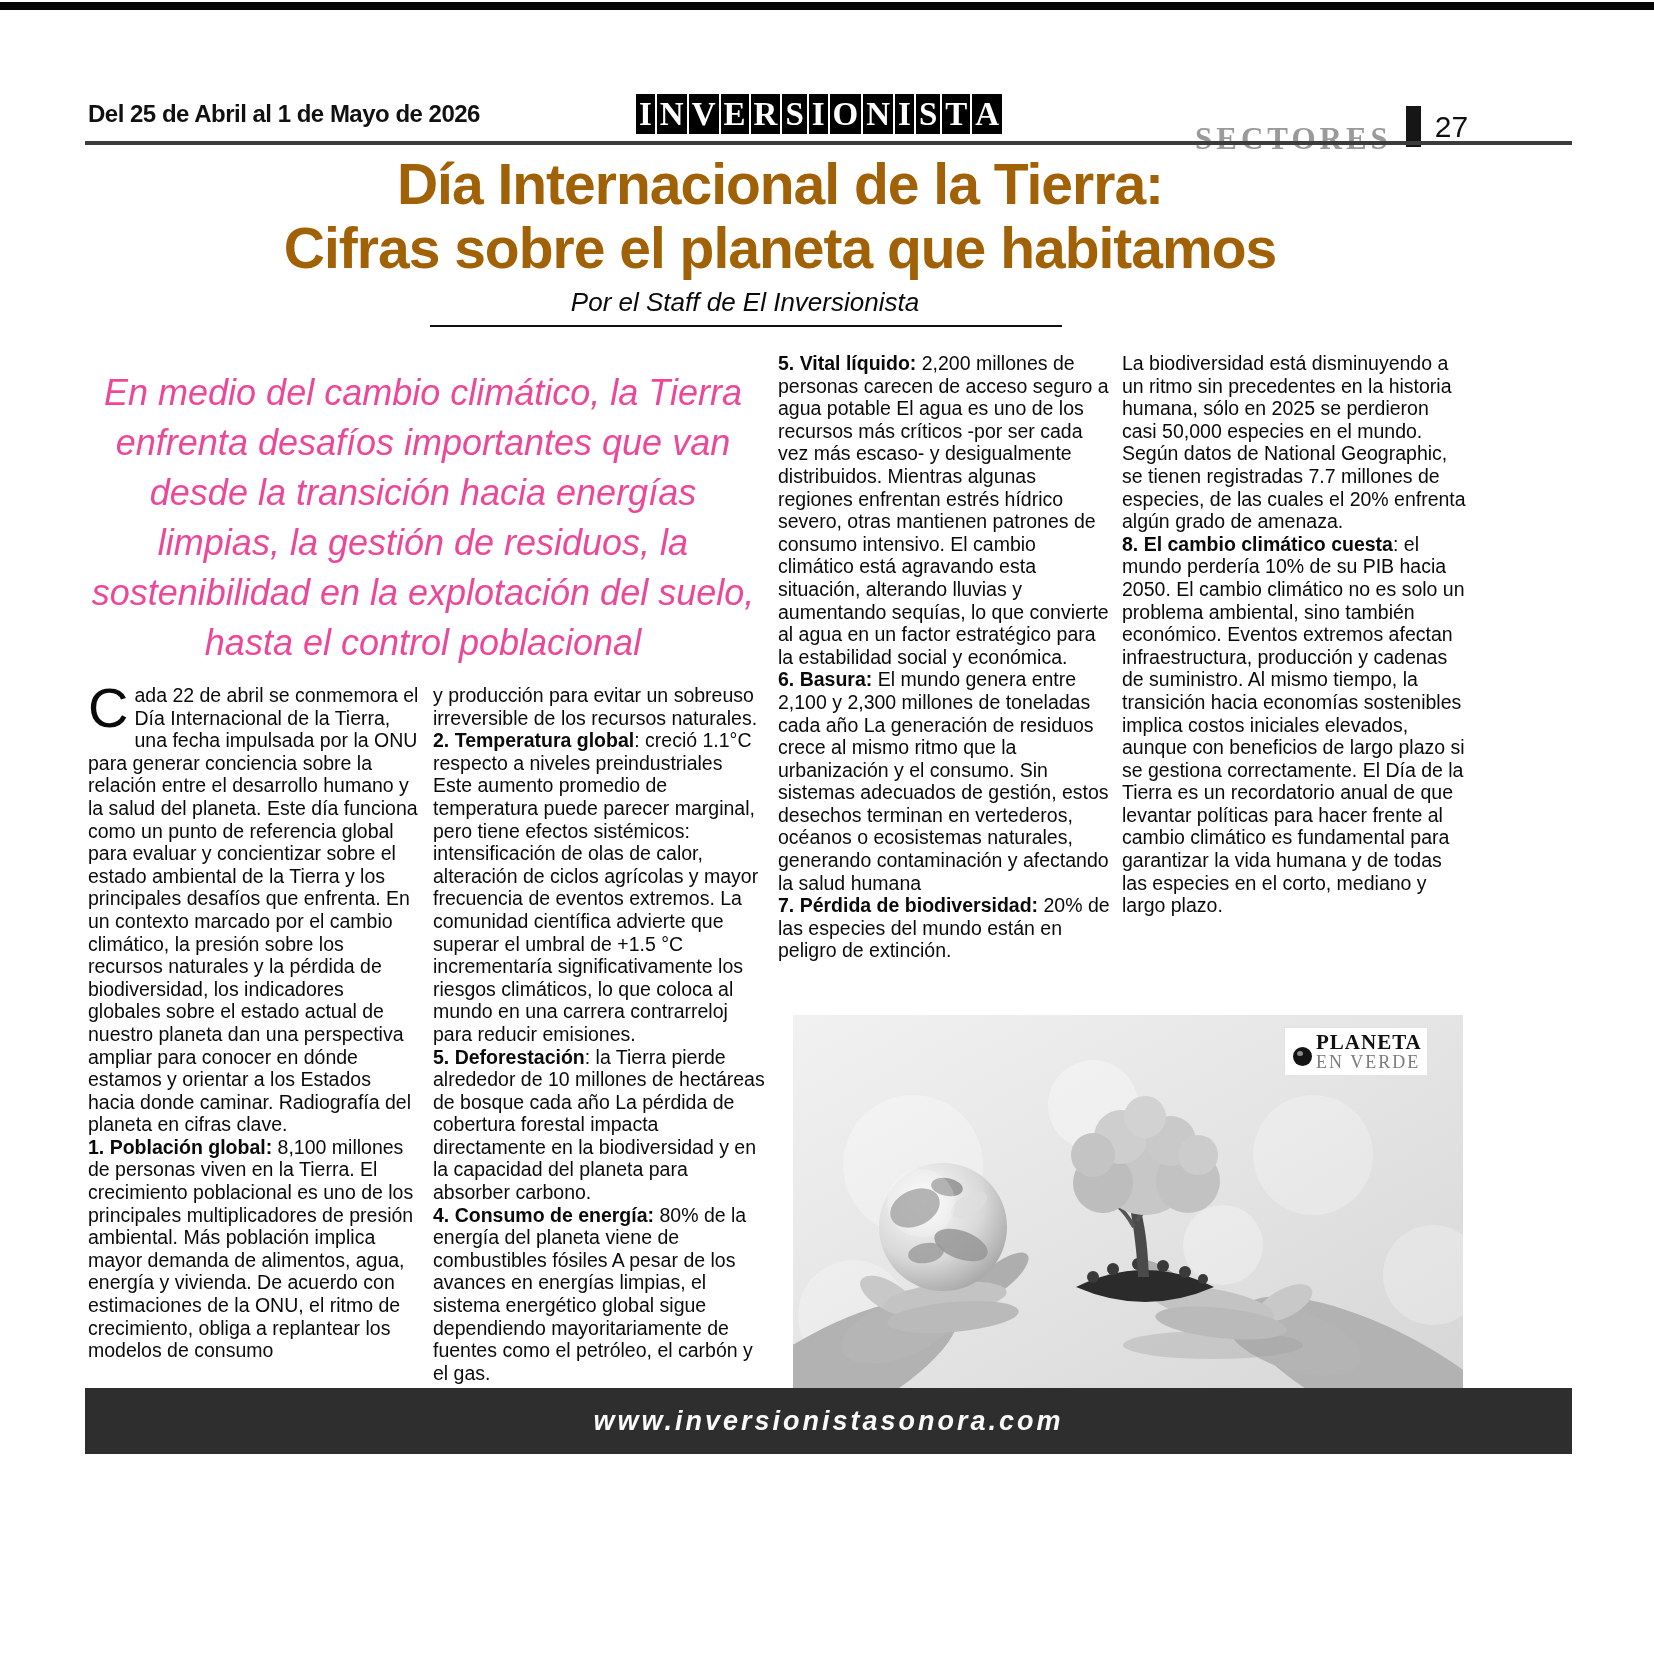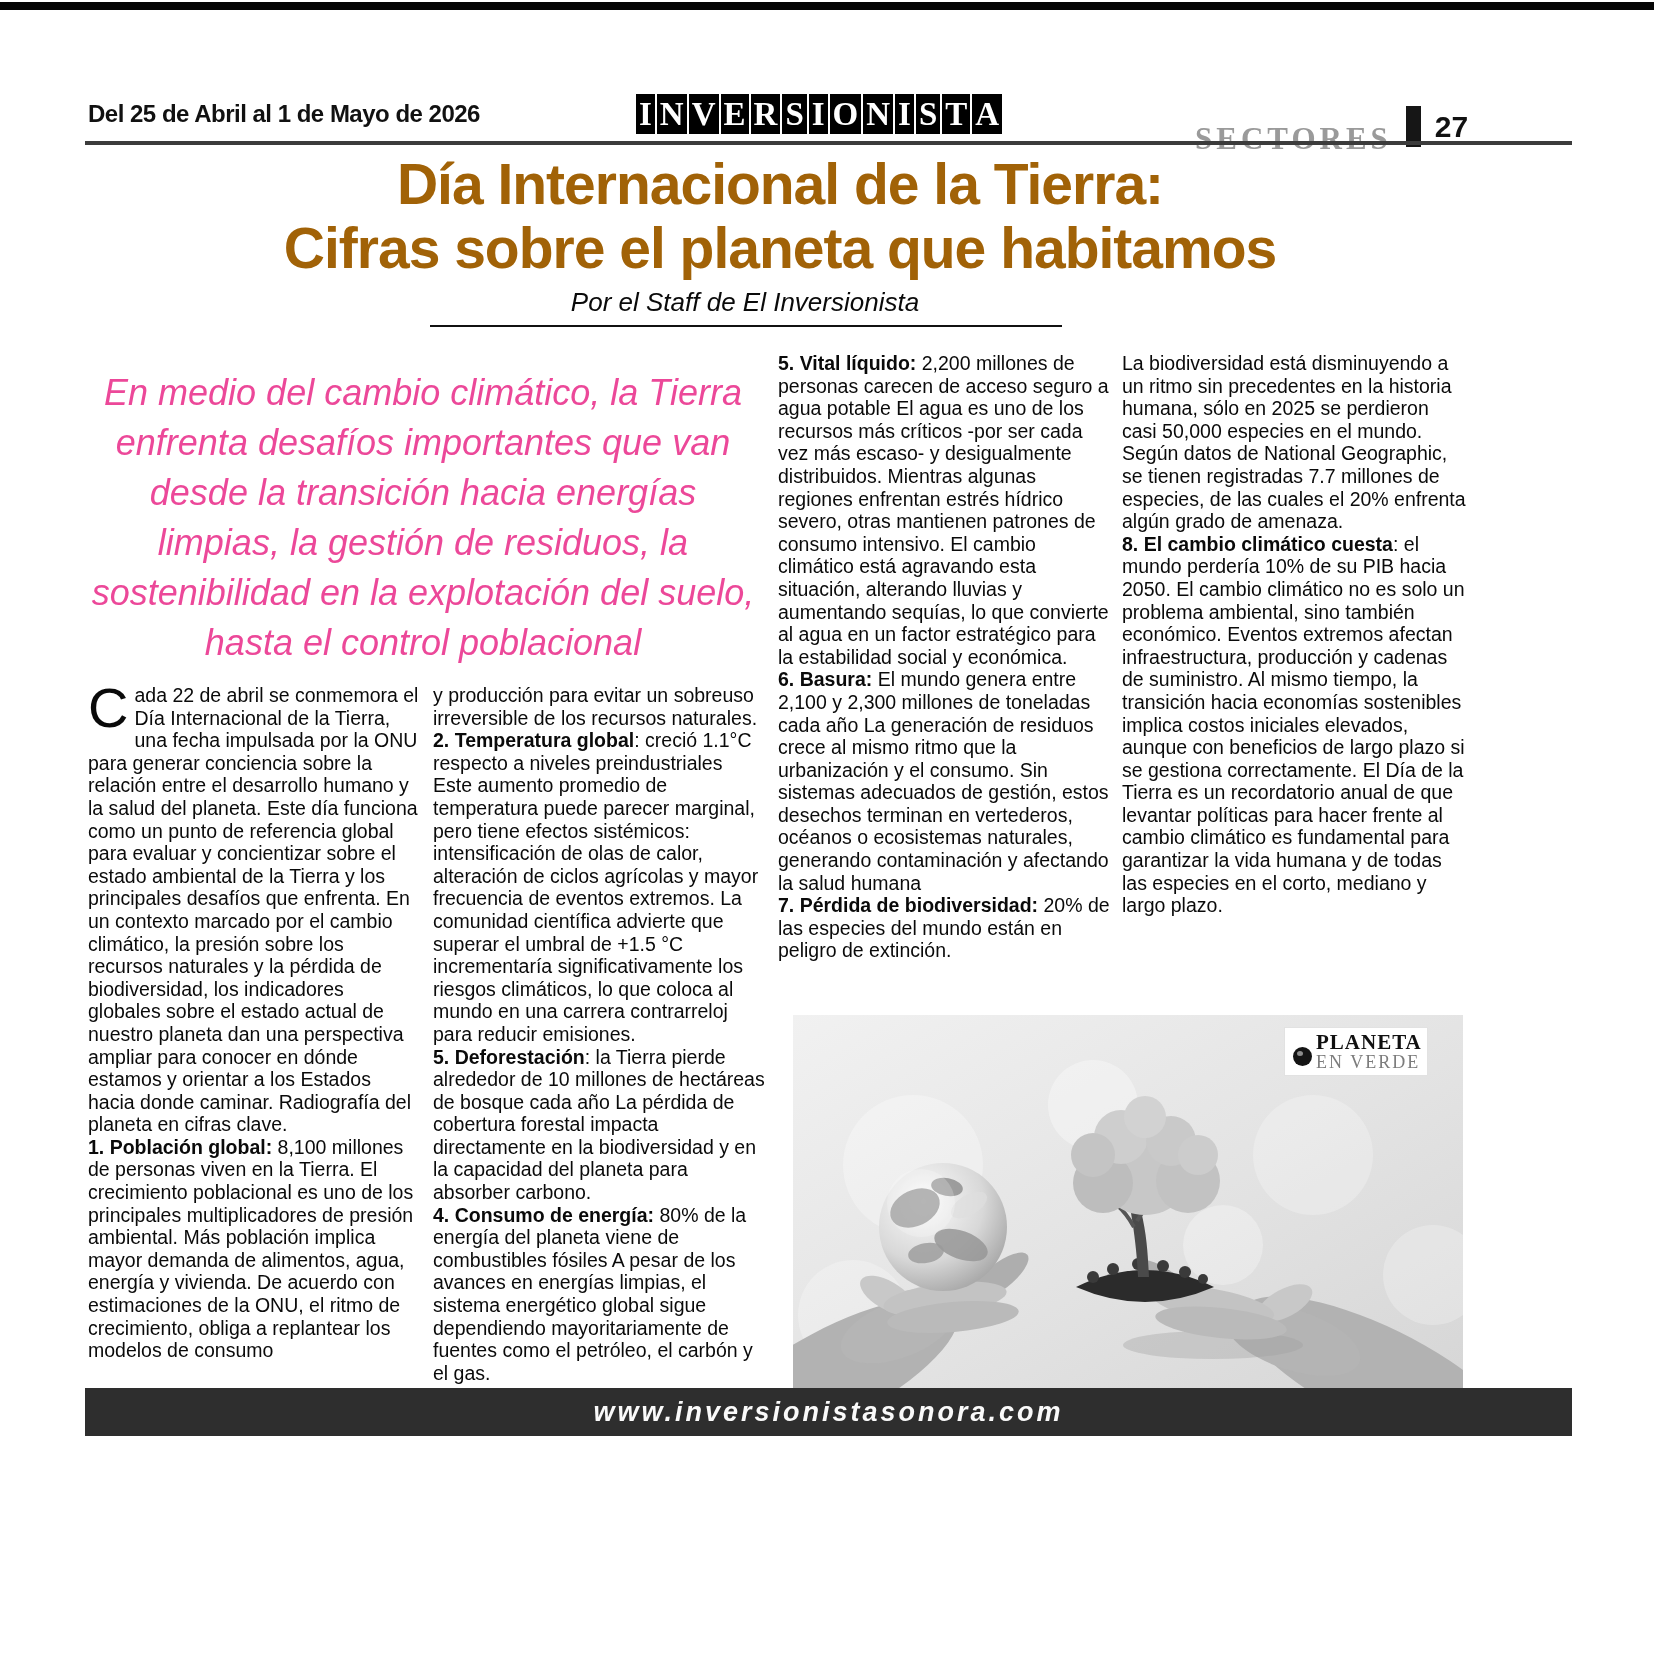--- a/index.html
+++ b/index.html
@@ -10,21 +10,21 @@
   
   .date{position:absolute;left:88px;top:100px;font-size:24px;font-weight:bold;
         letter-spacing:-0.5px;white-space:nowrap;}
   .masthead{position:absolute;left:636px;top:94px;display:flex;gap:2px;}
   .tile{background:#000;color:#fff;font-family:"Liberation Serif",serif;font-weight:bold;
         font-size:33px;line-height:40px;padding:0 3px;display:inline-block;}
   .section-wrap{position:absolute;left:1195px;top:96px;display:flex;align-items:center;gap:14px;}
   .section{font-family:"Liberation Serif",serif;font-weight:bold;font-size:31px;
            color:#9a9a9a;letter-spacing:4px;margin-top:25px;}
   .pagebar{width:15px;height:41px;background:#161616;display:inline-block;}
-  .pageno{font-size:30px;font-weight:bold;}
+  .pageno{font-size:30px;font-weight:normal;}
   .header-rule{position:absolute;left:85px;top:141px;width:1487px;height:4px;background:#3c3c3c;}
 
   
   .title{position:absolute;left:0;top:152px;width:1560px;text-align:center;
          font-size:57px;line-height:64px;font-weight:bold;letter-spacing:-1px;color:#a16207;}
   .byline{position:absolute;left:0;top:287px;width:1490px;text-align:center;
           font-style:italic;font-size:26px;color:#0a0a0a;}
   .byline-rule{position:absolute;left:430px;top:325px;width:632px;height:2px;background:#111;}
 
   
@@ -49,21 +49,21 @@
   .badge-dot{width:19px;height:19px;border-radius:50%;background:#141414;margin:10px 4px 0 8px;
              position:relative;flex:0 0 auto;}
   .badge-dot::after{content:"";position:absolute;left:4px;top:4px;width:6px;height:5px;
              border-radius:50%;background:#8d8d8d;}
   .badge-text{display:flex;flex-direction:column;line-height:1;}
   .badge-l1{font-family:"Liberation Serif",serif;font-weight:bold;font-size:21px;
             color:#101010;letter-spacing:1px;}
   .badge-l2{font-family:"Liberation Serif",serif;font-size:18px;color:#7c7c7c;letter-spacing:2px;}
 
   
-  .footer-bar{position:absolute;left:85px;top:1388px;width:1487px;height:48px;background:#2e2e2e;
+  .footer-bar{position:absolute;left:85px;top:1388px;width:1487px;height:66px;background:#2e2e2e;
               display:flex;align-items:center;justify-content:center;}
   .footer-bar span{color:#fafafa;font-weight:bold;font-style:italic;font-size:27px;letter-spacing:3px;}
 </style>
 </head>
 <body>
 
 <div class="page">
   <div class="topstrip"></div>
 
   <header>

